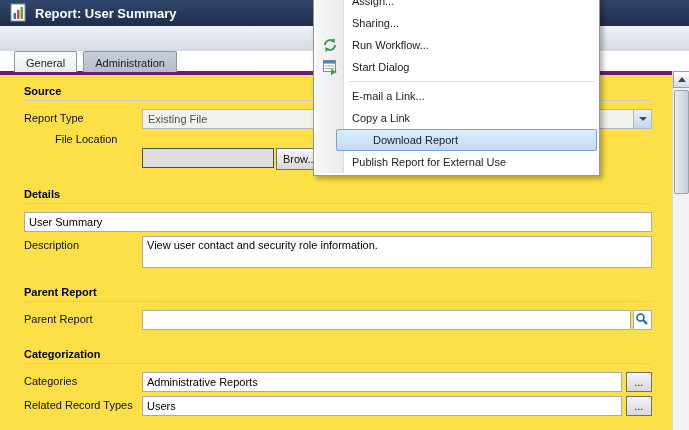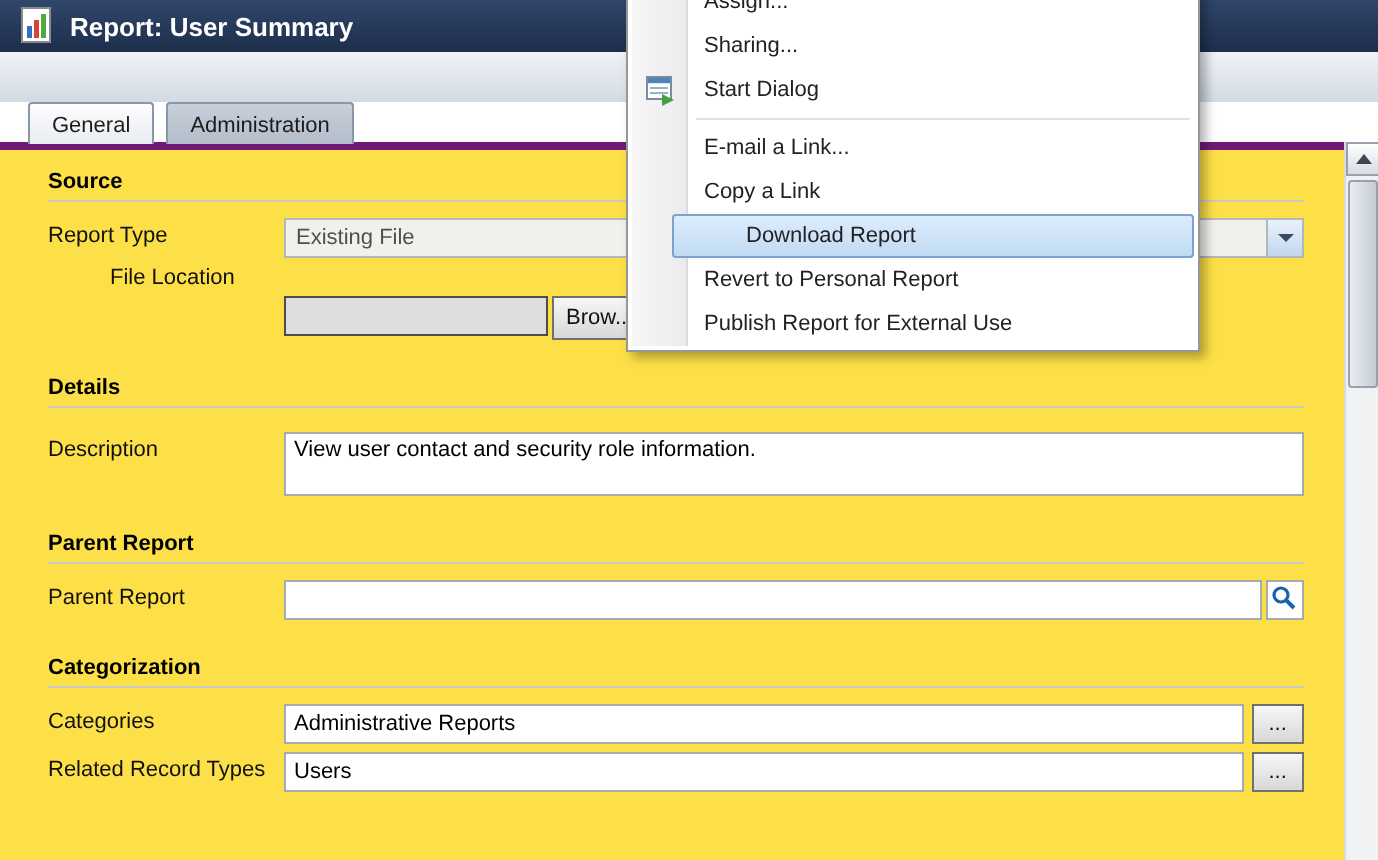--- a/index.html
+++ b/index.html
@@ -164,20 +164,23 @@
       <div class="fld">
         <div class="file-input"></div>
         <button class="btn">Brow...</button>
       </div>
     </div>
   </div>
 
   <div class="sec">
     <div class="section-title">Details</div>
     <div class="row">
+      <div class="fld">
+        <input class="txt" type="text" value="User Summary" style="">
+      </div>
     </div>
     <div class="row">
       <div class="lbl">Description</div>
       <div class="fld">
         <textarea class="txt" style="">View user contact and security role information.</textarea>
       </div>
     </div>
   </div>
 
   <div class="sec">
@@ -221,31 +224,41 @@
 <div class="scrollbar">
   <div class="scroll-up">
       <span class="tri-up"></span>
     </div>
   <div class="scroll-thumb"></div>
 </div>
 
 <div class="context-menu">
   <div class="menu-item">Assign...</div>
   <div class="menu-item">Sharing...</div>
+  <div class="menu-item">
+    <span class="menu-icon">
+      <svg width="16" height="16" viewBox="0 0 16 16">
+        <path d="M3 8a5 5 0 0 1 8.2-3.8" fill="none" stroke="#2e9e4f" stroke-width="1.8"></path>
+        <polygon points="12.6,1.2 12.6,6 8.6,3.8" fill="#2e9e4f"></polygon>
+        <path d="M13 8a5 5 0 0 1-8.2 3.8" fill="none" stroke="#2e9e4f" stroke-width="1.8"></path>
+        <polygon points="3.4,14.8 3.4,10 7.4,12.2" fill="#2e9e4f"></polygon>
+      </svg>
+    </span>
+    <span>Run Workflow...</span>
+  </div>
   <div class="menu-item">
     <span class="menu-icon">
       <svg width="16" height="16" viewBox="0 0 16 16">
         <rect x="1.5" y="1.5" width="12" height="11" fill="#ffffff" stroke="#7a8aa0"></rect>
         <rect x="2" y="2" width="11" height="2.6" fill="#4f81bd"></rect>
         <line x1="3" y1="7" x2="12" y2="7" stroke="#9ab0c8"></line>
         <line x1="3" y1="9.5" x2="12" y2="9.5" stroke="#9ab0c8"></line>
         <polygon points="9,10 15,13 9,16" fill="#3fa33f"></polygon>
       </svg>
     </span>
     <span>Start Dialog</span>
   </div>
   <div class="menu-sep"></div>
   <div class="menu-item">E-mail a Link...</div>
   <div class="menu-item">Copy a Link</div>
   <div class="menu-item highlighted">Download Report</div>
-  <div class="menu-item">Revert to Personal Report</div>
   <div class="menu-item">Publish Report for External Use</div>
 </div>
 
 </body></html>

